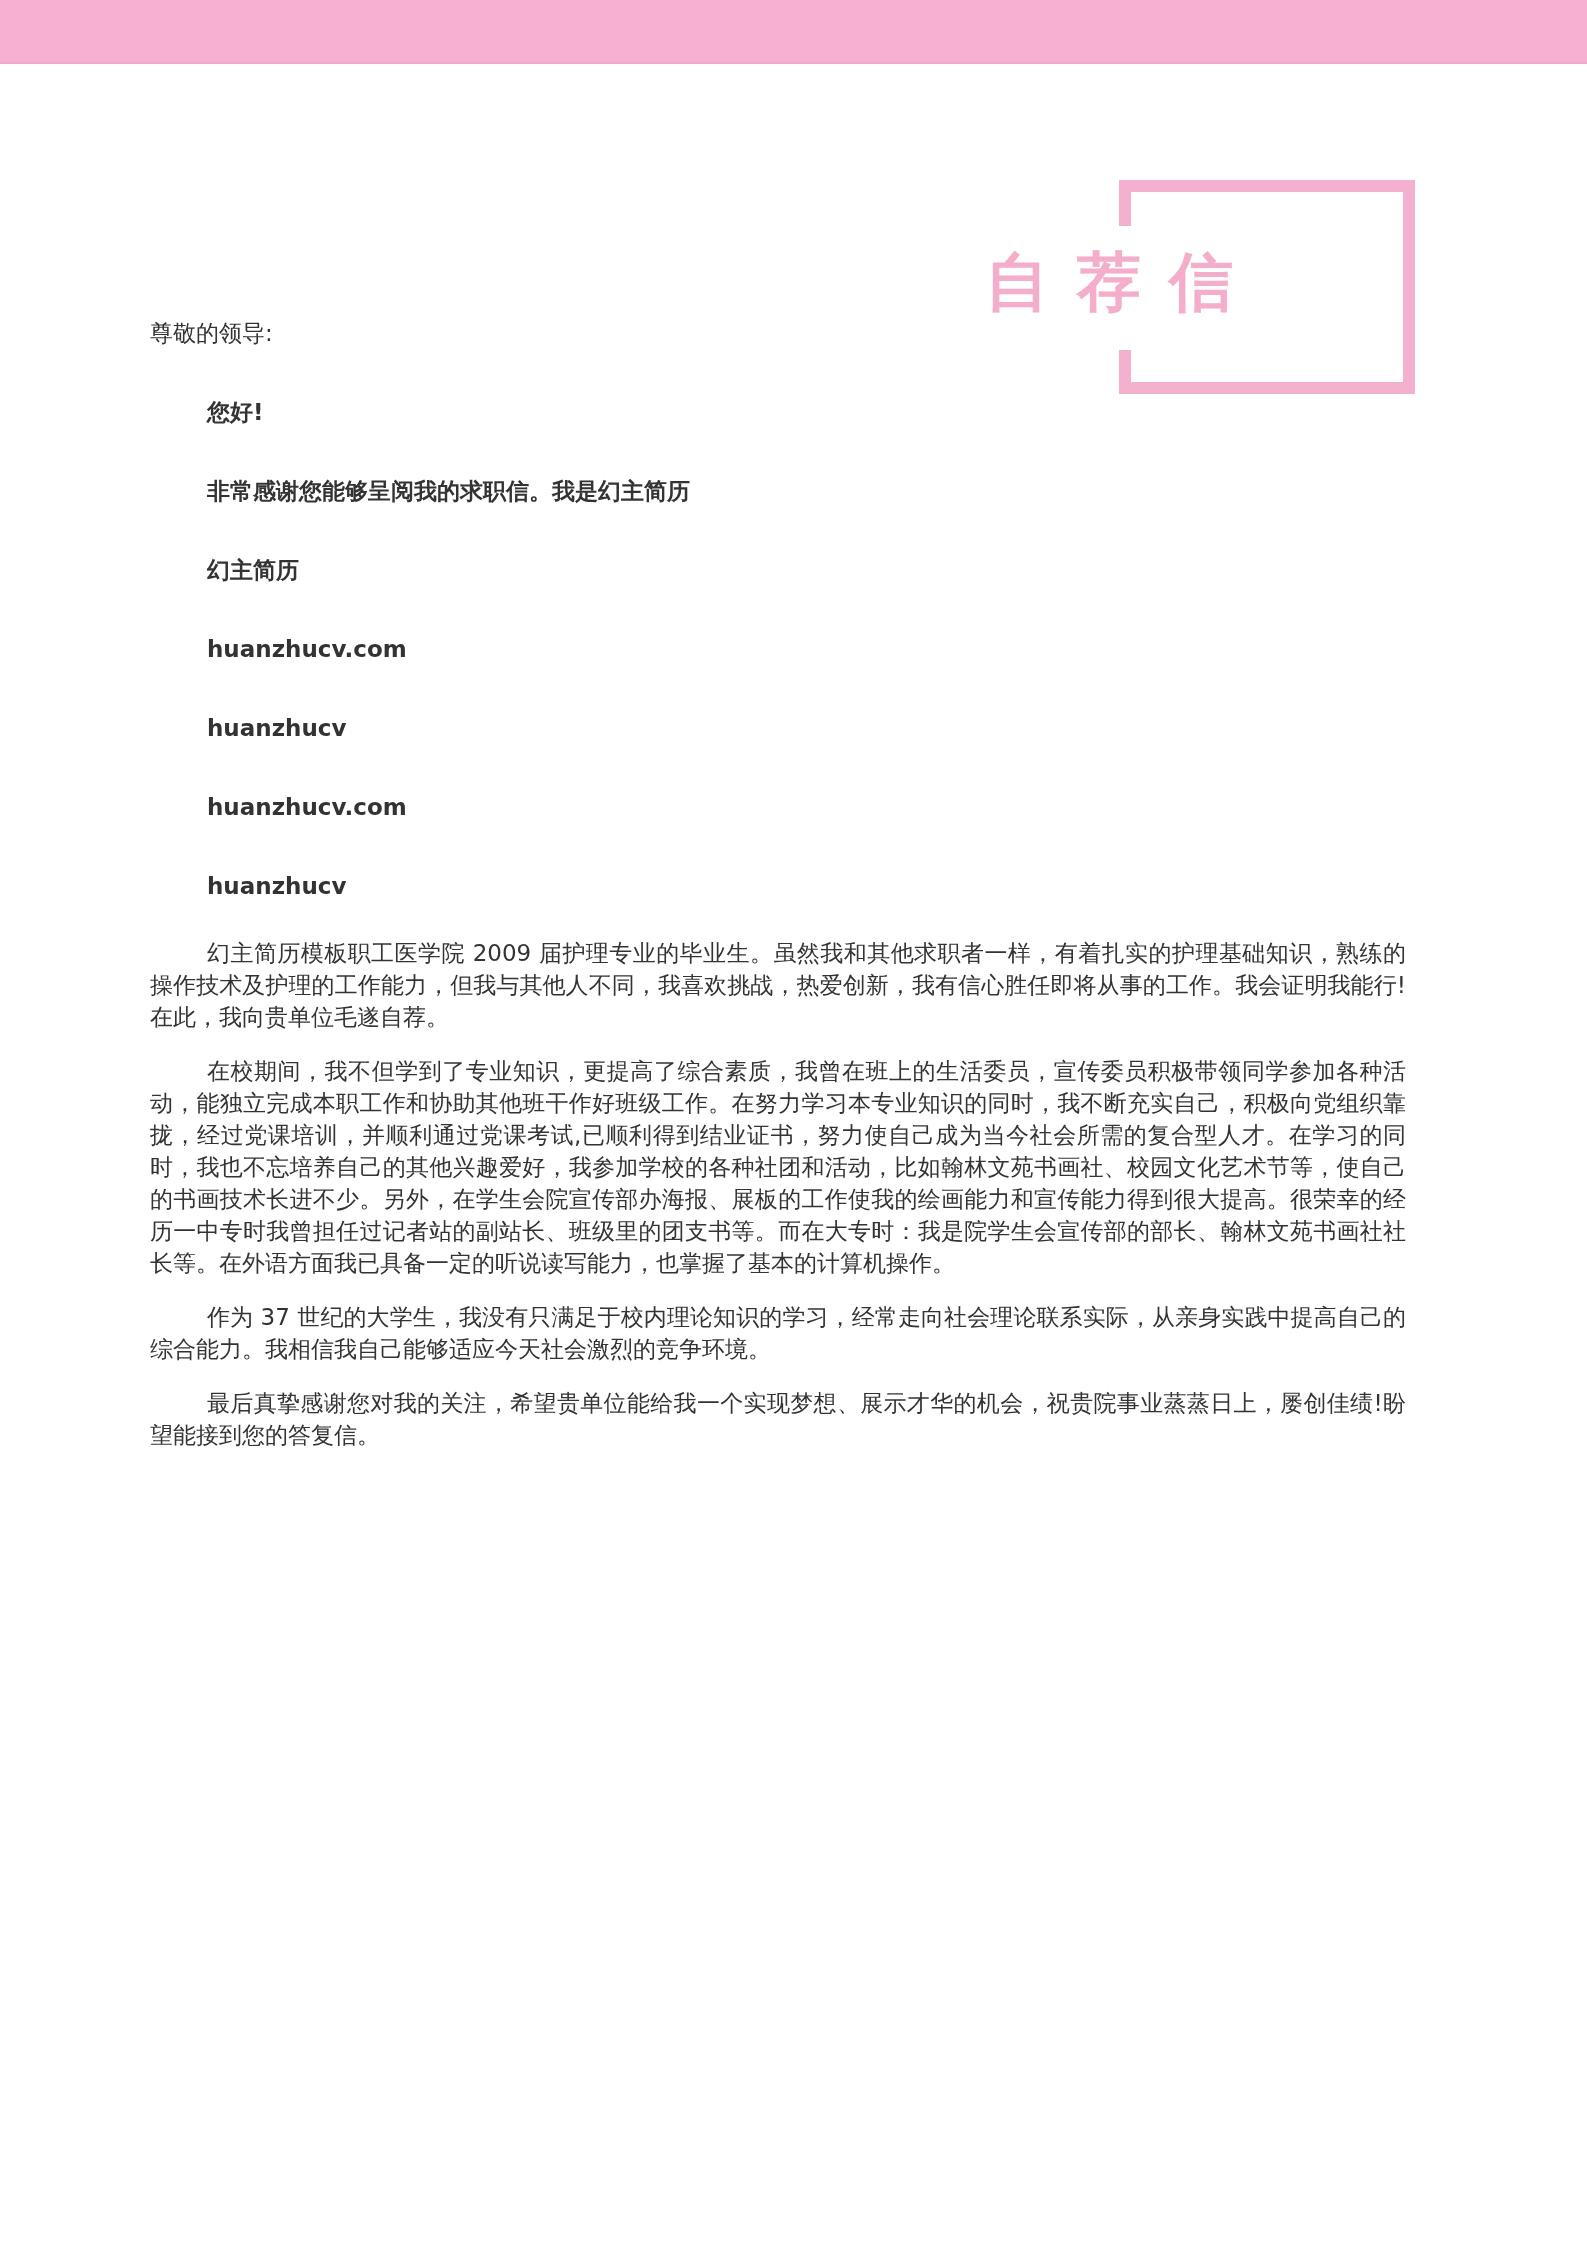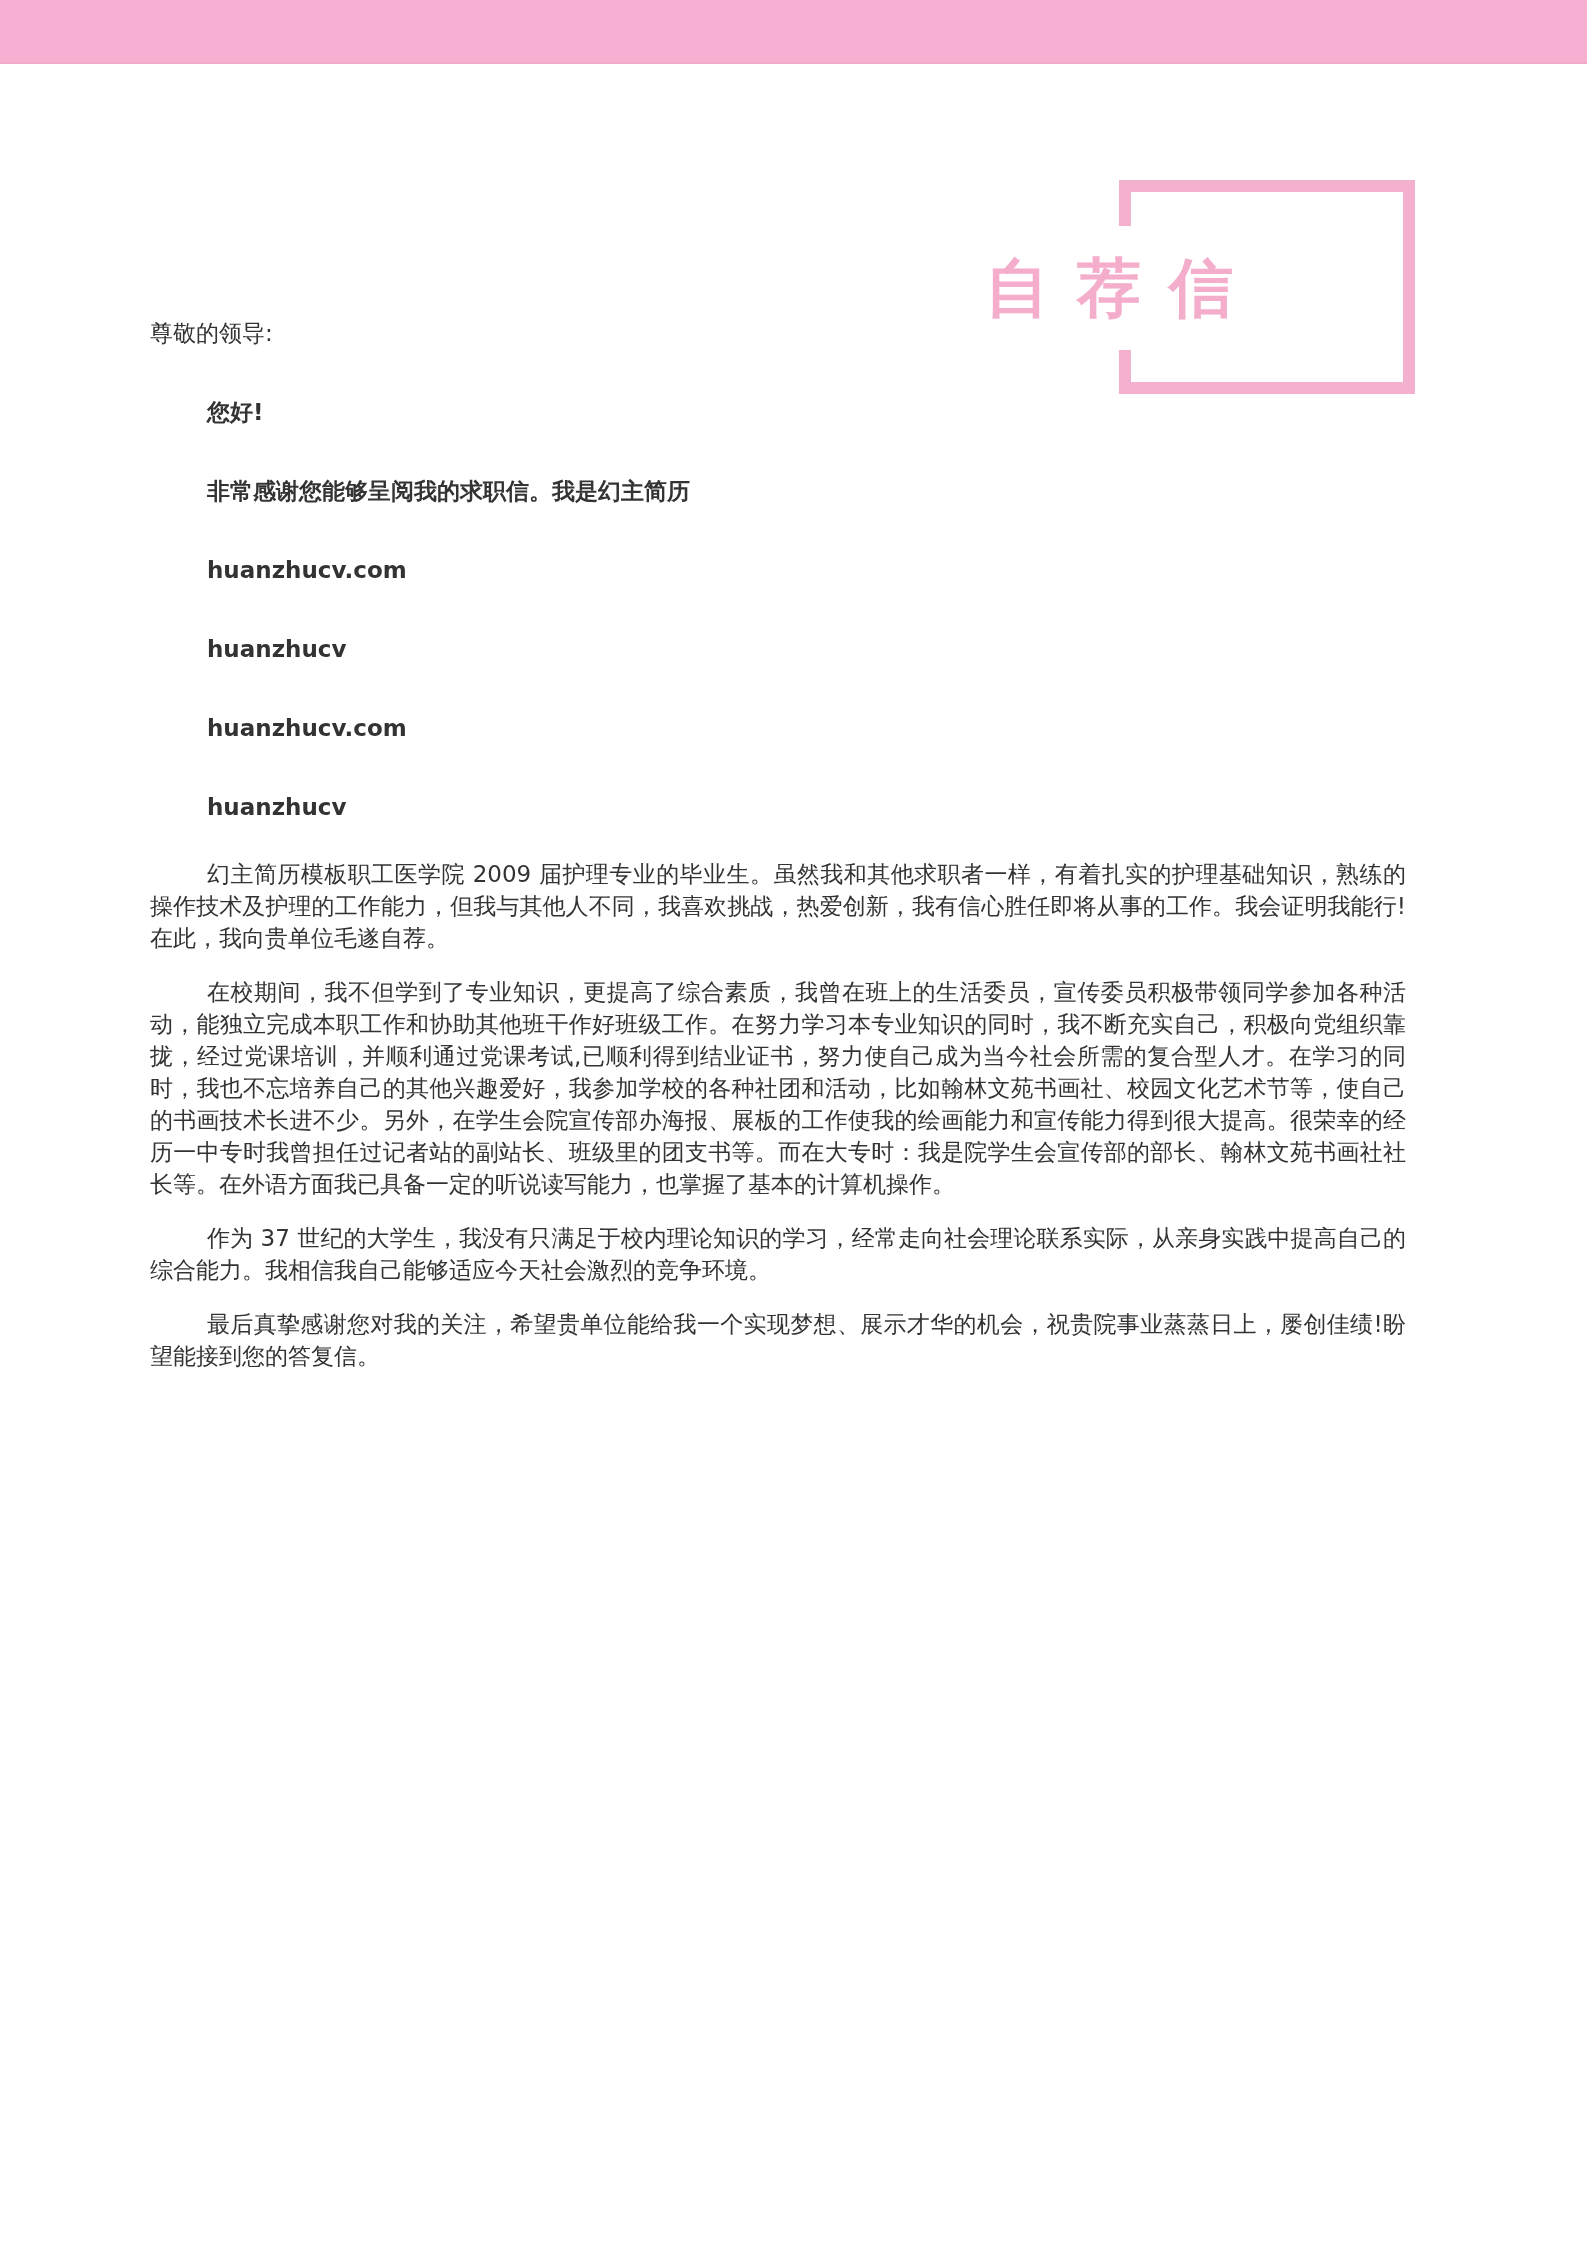--- a/index.html
+++ b/index.html
@@ -17,21 +17,21 @@
     
     .title-frame {
       position:absolute; left:1119px; top:180px; width:296px; height:214px;
     }
     .frame-top { position:absolute; left:0; top:0; width:296px; height:12px; background:#f4b1cf; }
     .frame-bottom { position:absolute; left:0; bottom:0; width:296px; height:12px; background:#f4b1cf; }
     .frame-right { position:absolute; right:0; top:0; width:12px; height:214px; background:#f4b1cf; }
     .frame-left-top { position:absolute; left:0; top:0; width:12px; height:46px; background:#f4b1cf; }
     .frame-left-bottom { position:absolute; left:0; bottom:0; width:12px; height:44px; background:#f4b1cf; }
     .title-text {
-      position:absolute; left:985px; top:252px; width:360px;
+      position:absolute; left:985px; top:246px; width:360px;
       font-family:"DejaVu Serif", "Liberation Serif", serif;
       font-size:64px; line-height:72px; letter-spacing:28px;
       color:#f4aecc; font-weight:bold; white-space:nowrap;
     }
     .content {
       position:absolute; left:150px; top:305px; width:1256px;
       font-size:23px; line-height:57px;
     }
     .salutation { margin:0; height:57px; }
     .line { margin:22px 0 0 0; padding-left:57px; height:57px; white-space:nowrap;font-weight:bold; }
@@ -53,20 +53,21 @@
   <div class="frame-bottom"></div>
   <div class="frame-left-top"></div>
   <div class="frame-left-bottom"></div>
 </div>
 <div class="title-text">自荐信</div>
 
 <div class="content">
   <p class="salutation">尊敬的领导:</p>
   <p class="line">您好!</p>
   <p class="line">非常感谢您能够呈阅我的求职信。我是幻主简历</p>
+  <p class="line">幻主简历</p>
   <p class="line latin">huanzhucv.com</p>
   <p class="line latin">huanzhucv</p>
   <p class="line latin">huanzhucv.com</p>
   <p class="line latin">huanzhucv</p>
   <p class="para first">幻主简历模板职工医学院 2009 届护理专业的毕业生。虽然我和其他求职者一样，有着扎实的护理基础知识，熟练的操作技术及护理的工作能力，但我与其他人不同，我喜欢挑战，热爱创新，我有信心胜任即将从事的工作。我会证明我能行!在此，我向贵单位毛遂自荐。</p>
   <p class="para">在校期间，我不但学到了专业知识，更提高了综合素质，我曾在班上的生活委员，宣传委员积极带领同学参加各种活动，能独立完成本职工作和协助其他班干作好班级工作。在努力学习本专业知识的同时，我不断充实自己，积极向党组织靠拢，经过党课培训，并顺利通过党课考试,已顺利得到结业证书，努力使自己成为当今社会所需的复合型人才。在学习的同时，我也不忘培养自己的其他兴趣爱好，我参加学校的各种社团和活动，比如翰林文苑书画社、校园文化艺术节等，使自己的书画技术长进不少。另外，在学生会院宣传部办海报、展板的工作使我的绘画能力和宣传能力得到很大提高。很荣幸的经历一中专时我曾担任过记者站的副站长、班级里的团支书等。而在大专时：我是院学生会宣传部的部长、翰林文苑书画社社长等。在外语方面我已具备一定的听说读写能力，也掌握了基本的计算机操作。</p>
   <p class="para">作为 37 世纪的大学生，我没有只满足于校内理论知识的学习，经常走向社会理论联系实际，从亲身实践中提高自己的综合能力。我相信我自己能够适应今天社会激烈的竞争环境。</p>
   <p class="para">最后真挚感谢您对我的关注，希望贵单位能给我一个实现梦想、展示才华的机会，祝贵院事业蒸蒸日上，屡创佳绩!盼望能接到您的答复信。</p>
 </div>
 

